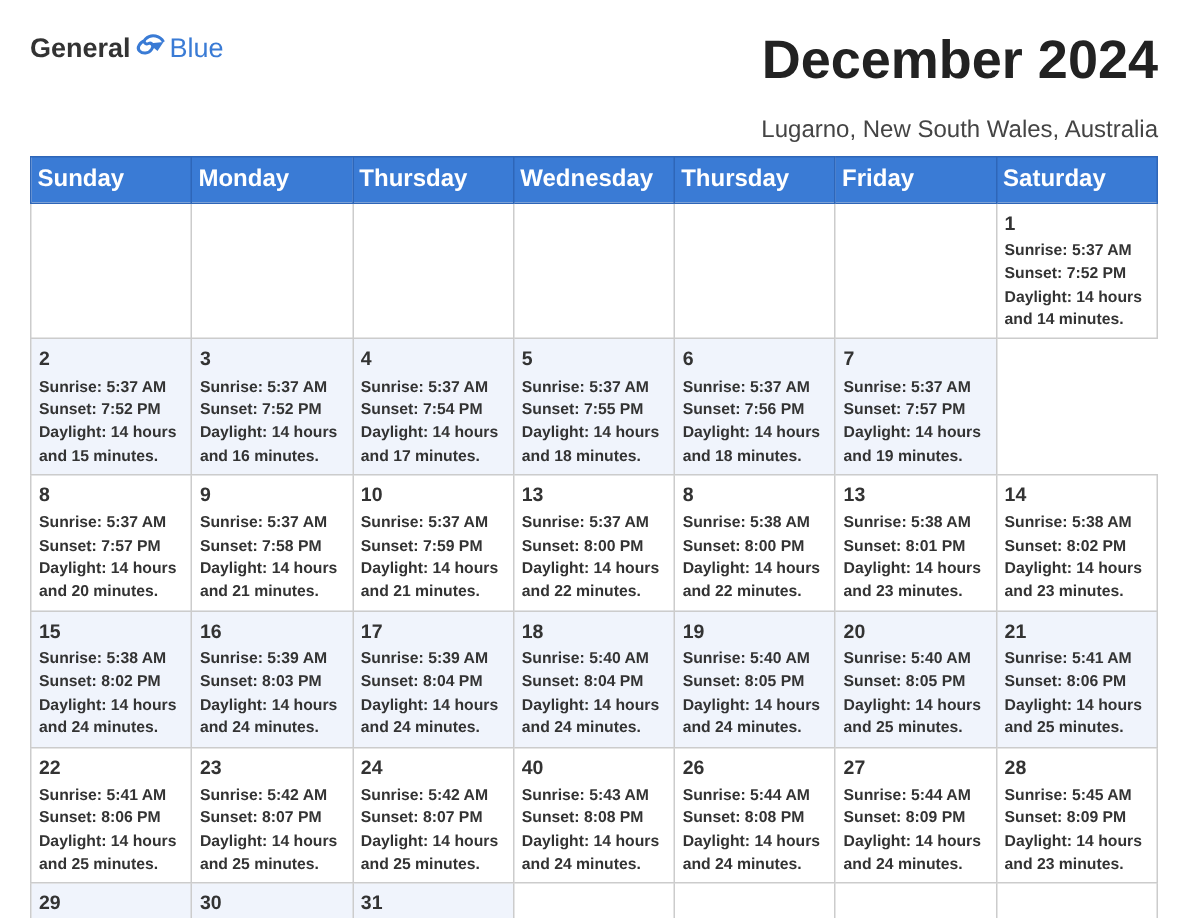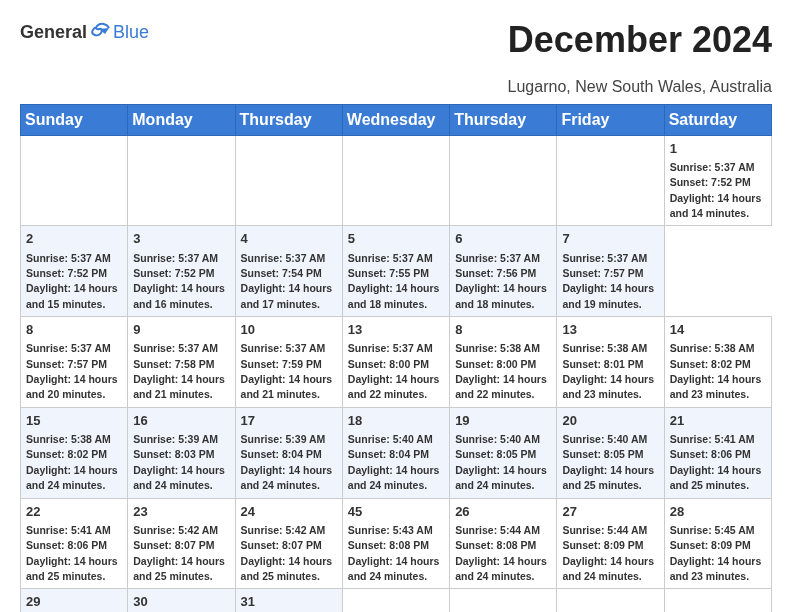--- a/index.html
+++ b/index.html
@@ -163,21 +163,21 @@
           <td><span class="day-number">17</span><span class="day-info">Sunrise: 5:39 AM<br>Sunset: 8:04 PM<br>Daylight: 14 hours and 24 minutes.</span></td>
           <td><span class="day-number">18</span><span class="day-info">Sunrise: 5:40 AM<br>Sunset: 8:04 PM<br>Daylight: 14 hours and 24 minutes.</span></td>
           <td><span class="day-number">19</span><span class="day-info">Sunrise: 5:40 AM<br>Sunset: 8:05 PM<br>Daylight: 14 hours and 24 minutes.</span></td>
           <td><span class="day-number">20</span><span class="day-info">Sunrise: 5:40 AM<br>Sunset: 8:05 PM<br>Daylight: 14 hours and 25 minutes.</span></td>
           <td><span class="day-number">21</span><span class="day-info">Sunrise: 5:41 AM<br>Sunset: 8:06 PM<br>Daylight: 14 hours and 25 minutes.</span></td>
         </tr>
         <tr>
           <td><span class="day-number">22</span><span class="day-info">Sunrise: 5:41 AM<br>Sunset: 8:06 PM<br>Daylight: 14 hours and 25 minutes.</span></td>
           <td><span class="day-number">23</span><span class="day-info">Sunrise: 5:42 AM<br>Sunset: 8:07 PM<br>Daylight: 14 hours and 25 minutes.</span></td>
           <td><span class="day-number">24</span><span class="day-info">Sunrise: 5:42 AM<br>Sunset: 8:07 PM<br>Daylight: 14 hours and 25 minutes.</span></td>
-          <td><span class="day-number">45</span><span class="day-info">Sunrise: 5:43 AM<br>Sunset: 8:08 PM<br>Daylight: 14 hours and 24 minutes.</span></td>
+          <td><span class="day-number">40</span><span class="day-info">Sunrise: 5:43 AM<br>Sunset: 8:08 PM<br>Daylight: 14 hours and 24 minutes.</span></td>
           <td><span class="day-number">26</span><span class="day-info">Sunrise: 5:44 AM<br>Sunset: 8:08 PM<br>Daylight: 14 hours and 24 minutes.</span></td>
           <td><span class="day-number">27</span><span class="day-info">Sunrise: 5:44 AM<br>Sunset: 8:09 PM<br>Daylight: 14 hours and 24 minutes.</span></td>
           <td><span class="day-number">28</span><span class="day-info">Sunrise: 5:45 AM<br>Sunset: 8:09 PM<br>Daylight: 14 hours and 23 minutes.</span></td>
         </tr>
         <tr>
           <td><span class="day-number">29</span><span class="day-info">Sunrise: 5:46 AM<br>Sunset: 8:09 PM<br>Daylight: 14 hours and 23 minutes.</span></td>
           <td><span class="day-number">30</span><span class="day-info">Sunrise: 5:46 AM<br>Sunset: 8:09 PM<br>Daylight: 14 hours and 23 minutes.</span></td>
           <td><span class="day-number">31</span><span class="day-info">Sunrise: 5:47 AM<br>Sunset: 8:10 PM<br>Daylight: 14 hours and 22 minutes.</span></td>
           <td class="empty-cell"></td>
           <td class="empty-cell"></td>

